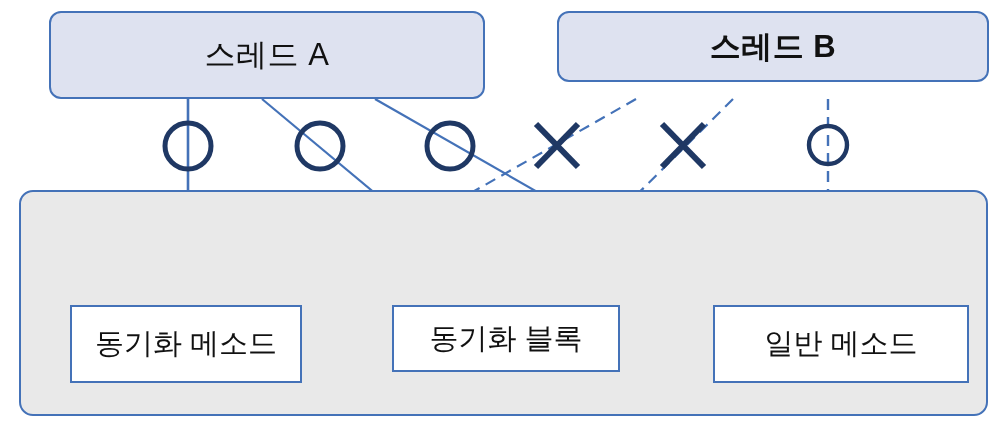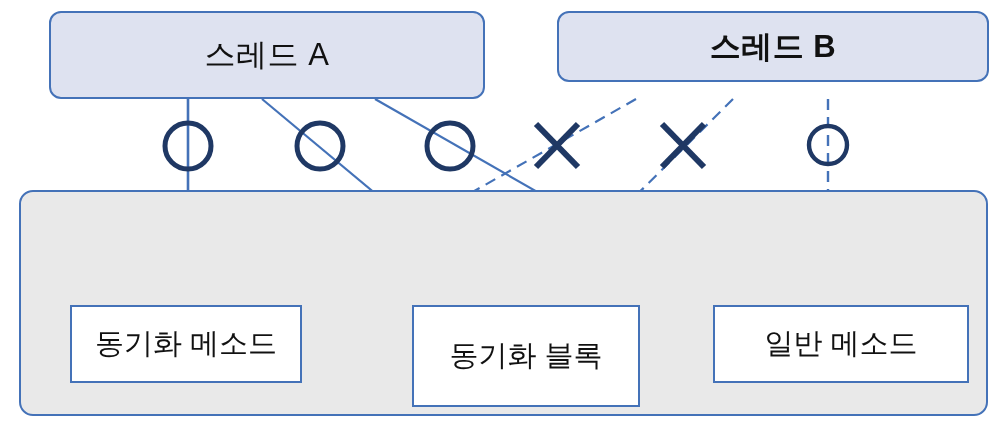--- a/index.html
+++ b/index.html
@@ -69,21 +69,21 @@
     border: 2px solid #4472b8;
     border-radius: 0;
     display: flex;
     align-items: center;
     justify-content: center;
     color: #111111;
     font-size: 29px;
     z-index: 4;
   }
   #method-sync   { left: 70px;  top: 305px; width: 232px; height: 78px; }
-  #method-block  { left: 412px; top: 305px; width: 228px; height: 102px; }
+  #method-block  { left: 392px; top: 305px; width: 228px; height: 67px; }
   #method-normal { left: 713px; top: 305px; width: 256px; height: 78px; }
 </style>
 </head>
 <body>
 
 <div id="canvas">
 
   <svg id="wires" viewBox="0 0 1000 434" xmlns="http://www.w3.org/2000/svg">
     <defs>
       <marker id="arw" markerWidth="10" markerHeight="10" refX="8.4" refY="3.2" orient="auto" markerUnits="strokeWidth">

